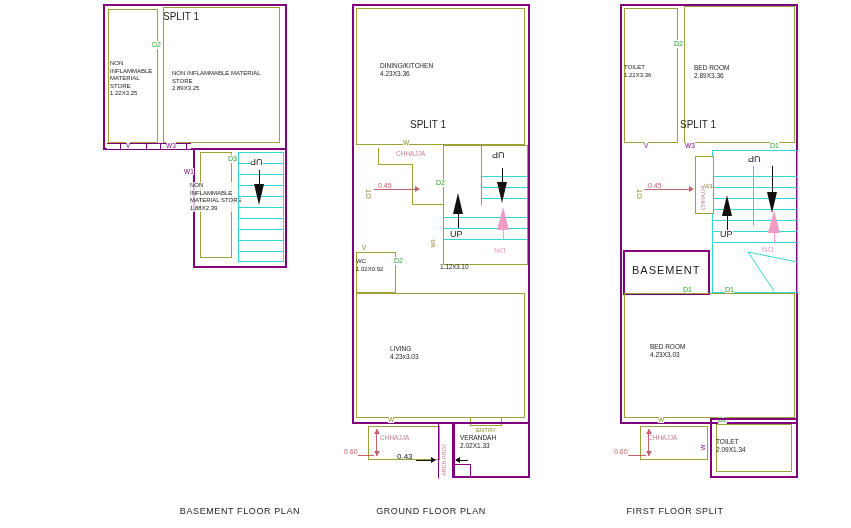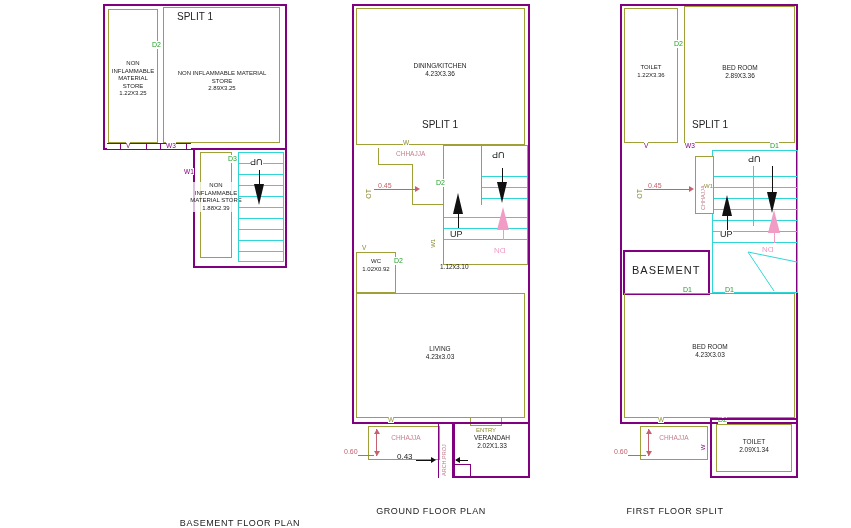--- a/index.html
+++ b/index.html
@@ -15,21 +15,21 @@
   }
   *{box-sizing:border-box;margin:0;padding:0}
   html,body{background:#ffffff}
   body{font-family:"Liberation Sans", sans-serif;}
   #page{position:relative;width:851px;height:528px;background:#ffffff;overflow:hidden}
   .abs{position:absolute}
   .wallbox{position:absolute;border:2px solid var(--wall)}
   .room{position:absolute;border:1px solid var(--partition)}
   .cyanbox{position:absolute;border:1px solid var(--stairs)}
   .lbl{position:absolute;font-size:7px;color:var(--ink);white-space:nowrap;line-height:1.1}
-  .roomtxt{position:absolute;text-align:center;color:var(--ink);line-height:1.25}
+  .roomtxt{position:absolute;color:var(--ink);line-height:1.25}
   .glabel{color:var(--door);background:#fff}
   .olabel{color:var(--wlabel);background:#fff}
   .plabel{color:var(--wall);background:#fff}
   .rose{color:var(--dim)}
   .pinktxt{color:var(--pink)}
   .chh{color:var(--chhajja)}
   .ottxt{color:var(--wlabel)}
   .rot180{transform:rotate(180deg);display:inline-block}
   .rot90{transform:rotate(-90deg);display:inline-block;transform-origin:center}
   .vtext{writing-mode:vertical-rl;transform:rotate(180deg)}
@@ -92,21 +92,21 @@
     <span>NON INFLAMMABLE MATERIAL STORE</span>
     <span style="display:block">1.88X2.39</span>
   </div>
   <div class="lbl glabel" style="left:228px;top:155px">D3</div>
 
   <div class="cyanbox treads" style="left:238px;top:152px;width:46px;height:110px"></div>
   <div class="lbl" style="left:250px;top:156px;font-size:9px;background:#fff"><span class="rot180">UP</span></div>
   <div class="stem" style="left:259px;top:170px;height:14px"></div>
   <div class="tri-dn-b" style="left:254px;top:184px"></div>
 
-  <div class="title" style="left:145px;top:518px;width:190px">BASEMENT FLOOR PLAN</div>
+  <div class="title" style="left:145px;top:506px;width:190px">BASEMENT FLOOR PLAN</div>
 
   <div class="wallbox" style="left:352px;top:4px;width:178px;height:420px"></div>
 
   <div class="room" style="left:356px;top:8px;width:169px;height:137px"></div>
   <div class="roomtxt" style="left:380px;top:62px;width:120px;font-size:6.5px">
     <span>DINING/KITCHEN</span>
     <span style="display:block">4.23X3.36</span>
   </div>
   <div class="roomtxt" style="left:410px;top:119px;width:60px;font-size:10px">SPLIT 1</div>
   <div class="lbl olabel" style="left:403px;top:139px;font-size:6.5px">W</div>

